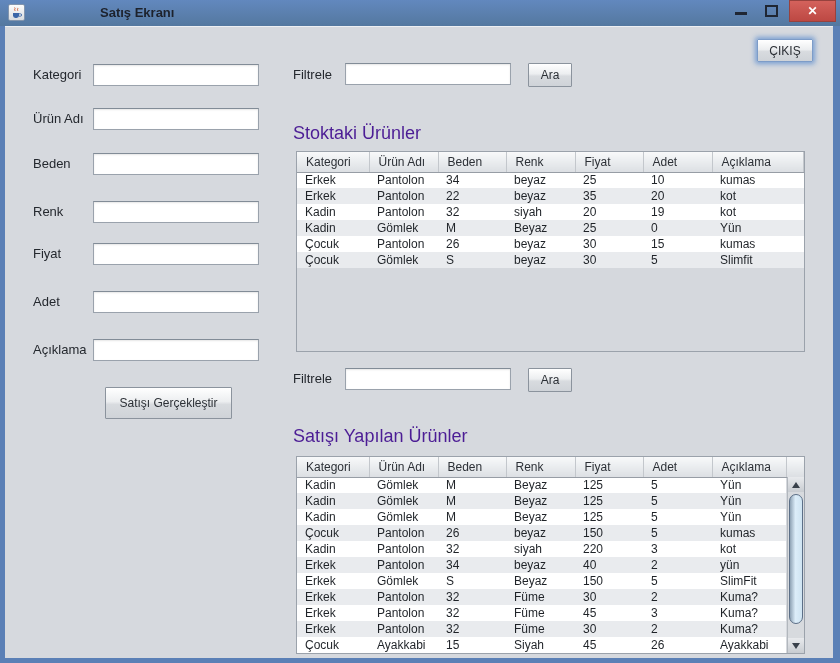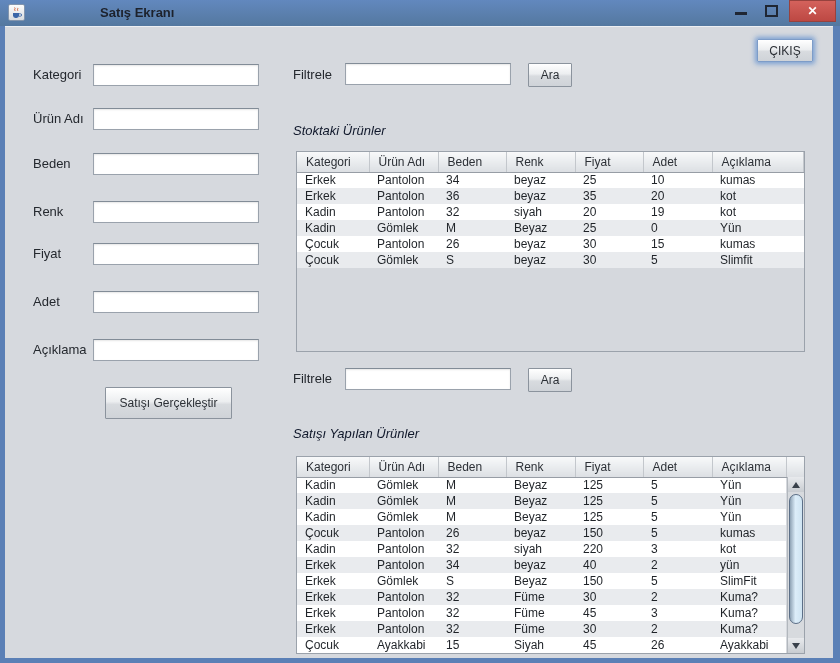--- a/index.html
+++ b/index.html
@@ -40,21 +40,21 @@
   .submit-btn { position:absolute; left:100px; top:360px; width:127px; height:32px; }
   .exit-btn { position:absolute; left:752px; top:12px; width:56px; height:23px;
               border-color:#7d9cc8; box-shadow:0 0 5px 2px rgba(104,148,208,.85); }
 
   
   .flt-label { position:absolute; left:288px; height:22px; line-height:22px;
                font-size:13px; color:#24282e; }
   .flt-input { left:340px; width:166px; }
   .ara-btn { position:absolute; left:523px; width:44px; height:24px; }
 
-  .sect-label { position:absolute; left:288px; font-size:13px; color:#0f172a;font-style:italic; }
+  .sect-label { position:absolute; left:288px; font-size:18px; color:#4c1d95; }
 
   
   .scrollpane { position:absolute; left:291px; width:509px; background:#d5d8dd;
                 border:1px solid #9ba2ab; overflow:hidden; }
   .scrollpane table { border-collapse:collapse; table-layout:fixed; font-size:12px; }
   .scrollpane th { height:20px; background:linear-gradient(#f8f9fa,#e4e7ea 70%,#dcdfe3);
                    border-right:1px solid #c3c7cc; border-bottom:1px solid #979da5;
                    font-weight:normal; text-align:left; padding-left:9px; color:#2c3036;
                    overflow:hidden; white-space:nowrap; }
   .scrollpane th.stub { padding-left:0; }
@@ -150,21 +150,21 @@
               <td>Pantolon</td>
               <td>34</td>
               <td>beyaz</td>
               <td>25</td>
               <td>10</td>
               <td>kumas</td>
             </tr>
             <tr class="alt">
               <td>Erkek</td>
               <td>Pantolon</td>
-              <td>36</td>
+              <td>22</td>
               <td>beyaz</td>
               <td>35</td>
               <td>20</td>
               <td>kot</td>
             </tr>
             <tr>
               <td>Kadin</td>
               <td>Pantolon</td>
               <td>32</td>
               <td>siyah</td>

